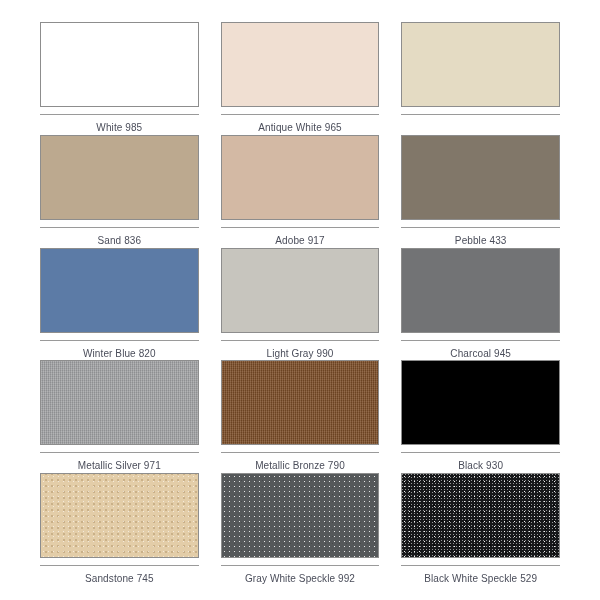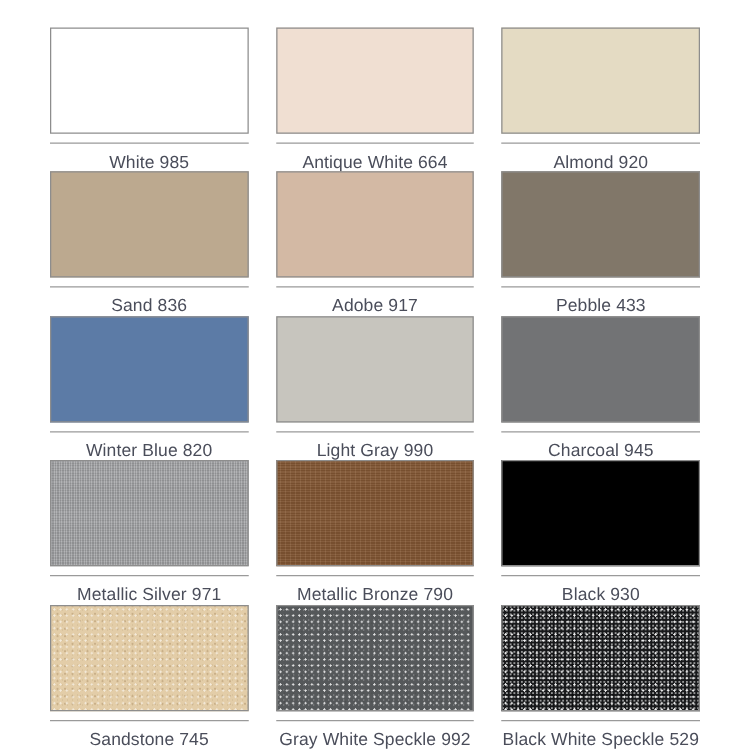--- a/index.html
+++ b/index.html
@@ -85,21 +85,21 @@
 
   .swatch-rule {
     height: 1px;
     width: 100%;
     background: #9a9a9a;
     margin-top: 7px;
   }
 
   .swatch-label {
     text-align: center;
-    font-size: 14px;
+    font-size: 10px;
     color: #4a4d5a;
     letter-spacing: 0.1px;
     margin-top: 7px;
     line-height: 1.1;
     white-space: nowrap;
   }
 </style>
 </head>
 <body>
 
@@ -109,28 +109,27 @@
         <div class="texture"></div>
       </div>
       <div class="swatch-rule" style="background: rgb(154, 154, 154);"></div>
       <div class="swatch-label" style="color: rgb(74, 77, 90);">White 985</div>
     </div>
     <div class="swatch-cell">
       <div class="swatch-chip" style="background: rgb(240, 223, 210); border-color: rgb(141, 141, 141);">
         <div class="texture"></div>
       </div>
       <div class="swatch-rule" style="background: rgb(154, 154, 154);"></div>
-      <div class="swatch-label" style="color: rgb(74, 77, 90);">Antique White 664</div>
+      <div class="swatch-label" style="color: rgb(74, 77, 90);">Antique White 965</div>
     </div>
     <div class="swatch-cell">
       <div class="swatch-chip" style="background: rgb(228, 219, 195); border-color: rgb(141, 141, 141);">
         <div class="texture"></div>
       </div>
       <div class="swatch-rule" style="background: rgb(154, 154, 154);"></div>
-      <div class="swatch-label" style="color: rgb(74, 77, 90);">Almond 920</div>
     </div>
     <div class="swatch-cell">
       <div class="swatch-chip" style="background: rgb(188, 169, 143); border-color: rgb(141, 141, 141);">
         <div class="texture"></div>
       </div>
       <div class="swatch-rule" style="background: rgb(154, 154, 154);"></div>
       <div class="swatch-label" style="color: rgb(74, 77, 90);">Sand 836</div>
     </div>
     <div class="swatch-cell">
       <div class="swatch-chip" style="background: rgb(211, 185, 164); border-color: rgb(141, 141, 141);">

